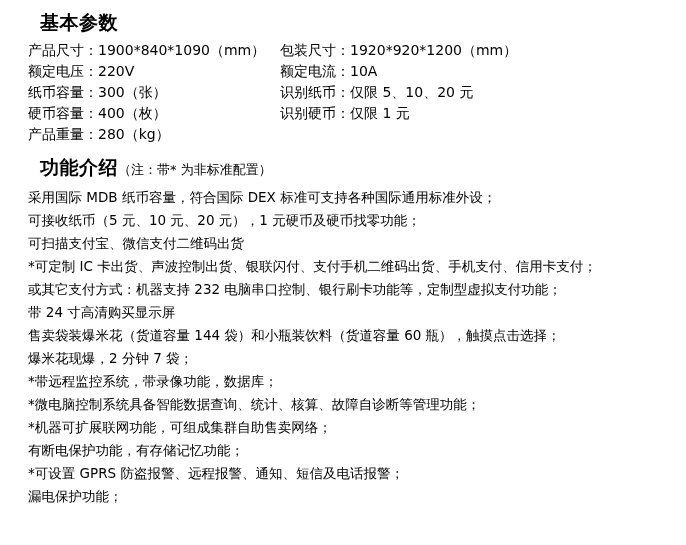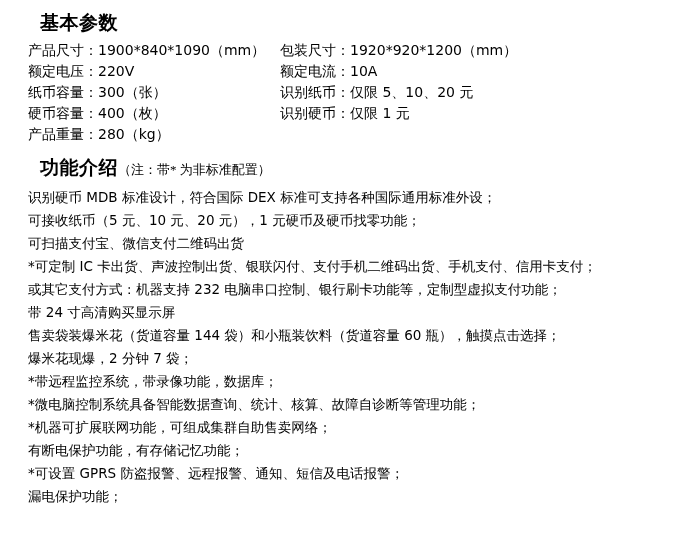--- a/index.html
+++ b/index.html
@@ -24,21 +24,20 @@
   .section-title {
     font-size: 19px;
     font-weight: bold;
     margin: 10px 0 4px 40px;
     letter-spacing: 0.5px;
   }
   .section-title .note {
     font-size: 13px;
     font-weight: normal;
     letter-spacing: 0;
-    font-family: Liberation Serif, serif;
   }
   .specs {
     margin: 4px 0 0 28px;
     width: 620px;
   }
   .spec-row {
     display: flex;
     font-size: 14px;
     line-height: 21px;
     height: 21px;
@@ -91,21 +90,21 @@
       <div class="spec-col-left">产品重量：280（kg）</div>
       <div class="spec-col-right"></div>
     </div>
   </div>
 
   <div class="section-title">
     <span>功能介绍</span><span class="note">（注：带* 为非标准配置）</span>
   </div>
 
   <div class="features">
-    <div class="feature-line">识别硬币 MDB 标准设计，符合国际 DEX 标准可支持各种国际通用标准外设；</div>
+    <div class="feature-line">采用国际 MDB 纸币容量，符合国际 DEX 标准可支持各种国际通用标准外设；</div>
     <div class="feature-line">可接收纸币（5 元、10 元、20 元），1 元硬币及硬币找零功能；</div>
     <div class="feature-line">可扫描支付宝、微信支付二维码出货</div>
     <div class="feature-line">*可定制 IC 卡出货、声波控制出货、银联闪付、支付手机二维码出货、手机支付、信用卡支付；</div>
     <div class="feature-line">或其它支付方式：机器支持 232 电脑串口控制、银行刷卡功能等，定制型虚拟支付功能；</div>
     <div class="feature-line">带 24 寸高清购买显示屏</div>
     <div class="feature-line">售卖袋装爆米花（货道容量 144 袋）和小瓶装饮料（货道容量 60 瓶），触摸点击选择；</div>
     <div class="feature-line">爆米花现爆，2 分钟 7 袋；</div>
     <div class="feature-line">*带远程监控系统，带录像功能，数据库；</div>
     <div class="feature-line">*微电脑控制系统具备智能数据查询、统计、核算、故障自诊断等管理功能；</div>
     <div class="feature-line">*机器可扩展联网功能，可组成集群自助售卖网络；</div>

